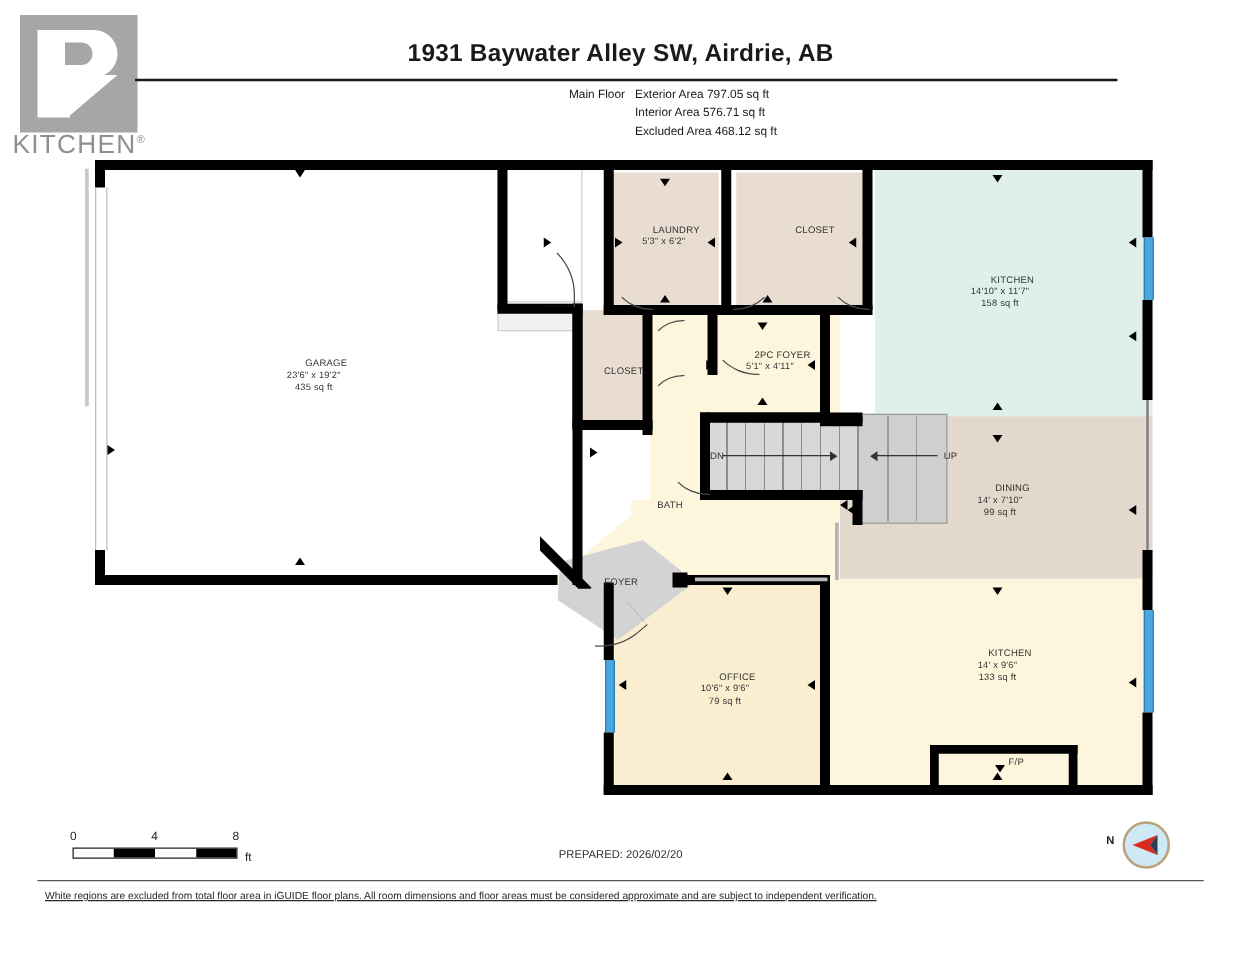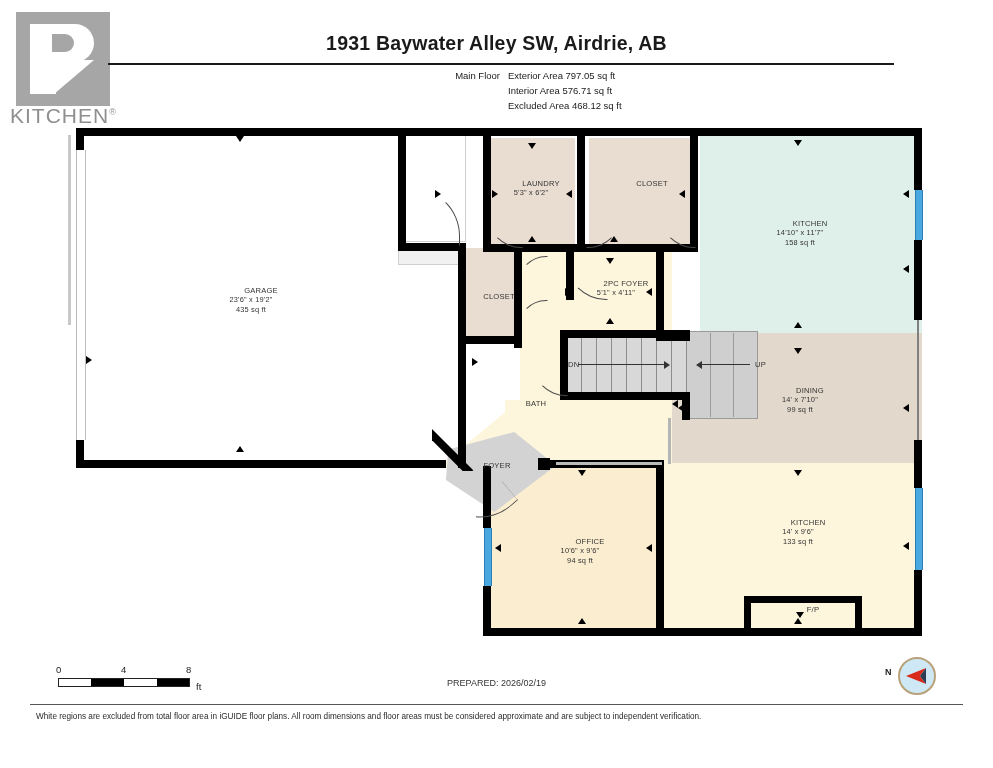--- a/index.html
+++ b/index.html
@@ -51,21 +51,21 @@
   #scalebar{position:absolute;left:58px;top:678px;width:132px;height:9px;
       border:1px solid #222;box-sizing:border-box;background:#fff;}
   #scalebar i{position:absolute;top:0;height:7px;background:#000;}
   .scnum{position:absolute;font-size:9.5px;color:#222;}
   #prepared{position:absolute;left:0;top:678px;width:993px;text-align:center;font-size:9px;color:#333;}
   #compass{position:absolute;left:898px;top:657px;width:40px;height:40px;}
   #compass .ring{position:absolute;left:0;top:0;width:38px;height:38px;border-radius:50%;
       border:2px solid #b9a27a;background:#cfe8f5;box-sizing:border-box;}
   #compass .nlbl{position:absolute;left:-13px;top:10px;font-size:9px;font-weight:bold;color:#222;}
   #footrule{position:absolute;left:30px;top:704px;width:933px;height:1px;background:#555;}
-  #disclaimer{position:absolute;left:36px;top:712px;width:930px;font-size:8.2px;color:#2a2a2a;}
+  #disclaimer{position:absolute;left:36px;top:712px;width:930px;font-size:8.2px;color:#2a2a2a;text-decoration:underline;}
 </style>
 </head>
 <body>
 
 <div id="realtor-logo">
   <div class="sq"></div>
   <div class="rbar"></div>
   <div class="rbowl"></div>
   <div class="rbowl-in"></div>
   <div class="rleg"></div>
@@ -259,21 +259,21 @@
     <div class="nm">BATH</div>
   </div>
 
   <div class="lblbox" style="left:452px;top:461px;width:70px;">
     <div class="nm">FOYER</div>
   </div>
 
   <div class="lblbox" style="left:530px;top:537px;width:100px;">
     <div class="nm">OFFICE</div>
     <div>10'6" x 9'6"</div>
-    <div>94 sq ft</div>
+    <div>79 sq ft</div>
   </div>
 
   <div class="lblbox" style="left:748px;top:518px;width:100px;">
     <div class="nm">KITCHEN</div>
     <div>14' x 9'6"</div>
     <div>133 sq ft</div>
   </div>
 
   <div class="lblbox" style="left:774px;top:605px;width:58px;">
     <div class="nm">F/P</div>
@@ -331,21 +331,21 @@
   <div class="scnum" style="left:56px;top:664px;">0</div>
   <div class="scnum" style="left:121px;top:664px;">4</div>
   <div class="scnum" style="left:186px;top:664px;">8</div>
   <div id="scalebar">
     <i style="left:32px;width:33px;"></i>
     <i style="left:98px;width:32px;"></i>
   </div>
   <div class="scnum" style="left:196px;top:681px;">ft</div>
 </div>
 
-<div id="prepared">PREPARED: 2026/02/19</div>
+<div id="prepared">PREPARED: 2026/02/20</div>
 
 <div id="compass">
   <div class="ring"></div>
   <svg width="38" height="38" viewBox="0 0 38 38" style="position:absolute;left:0;top:0;">
     <polygon points="8,19 28,11 22,19 28,27" fill="#d92b1c"></polygon>
     <polygon points="28,11 22,19 28,27" fill="#2d3c55"></polygon>
   </svg>
   <div class="nlbl">N</div>
 </div>
 

